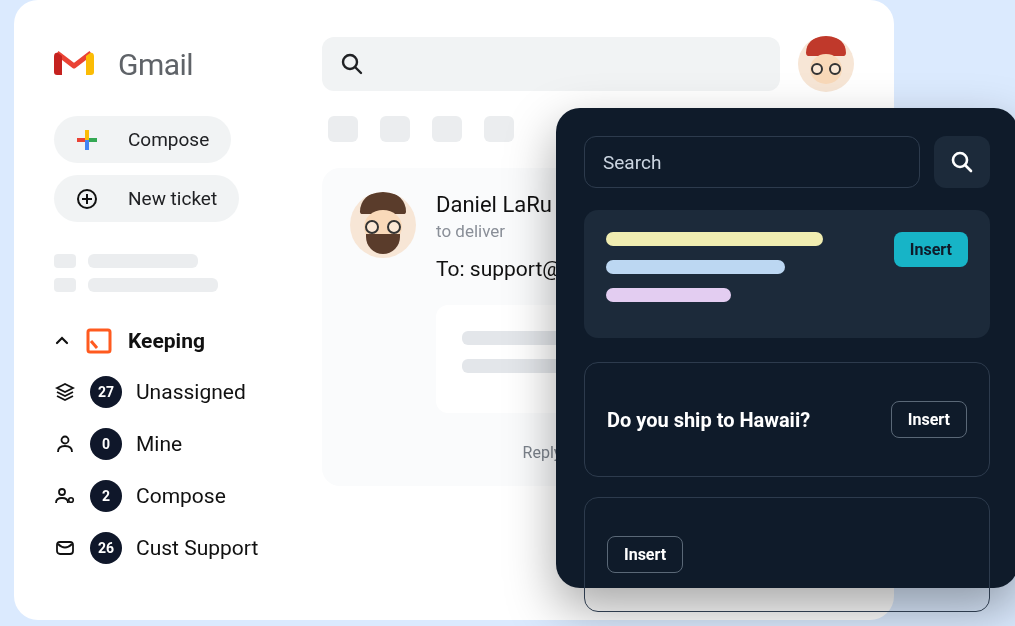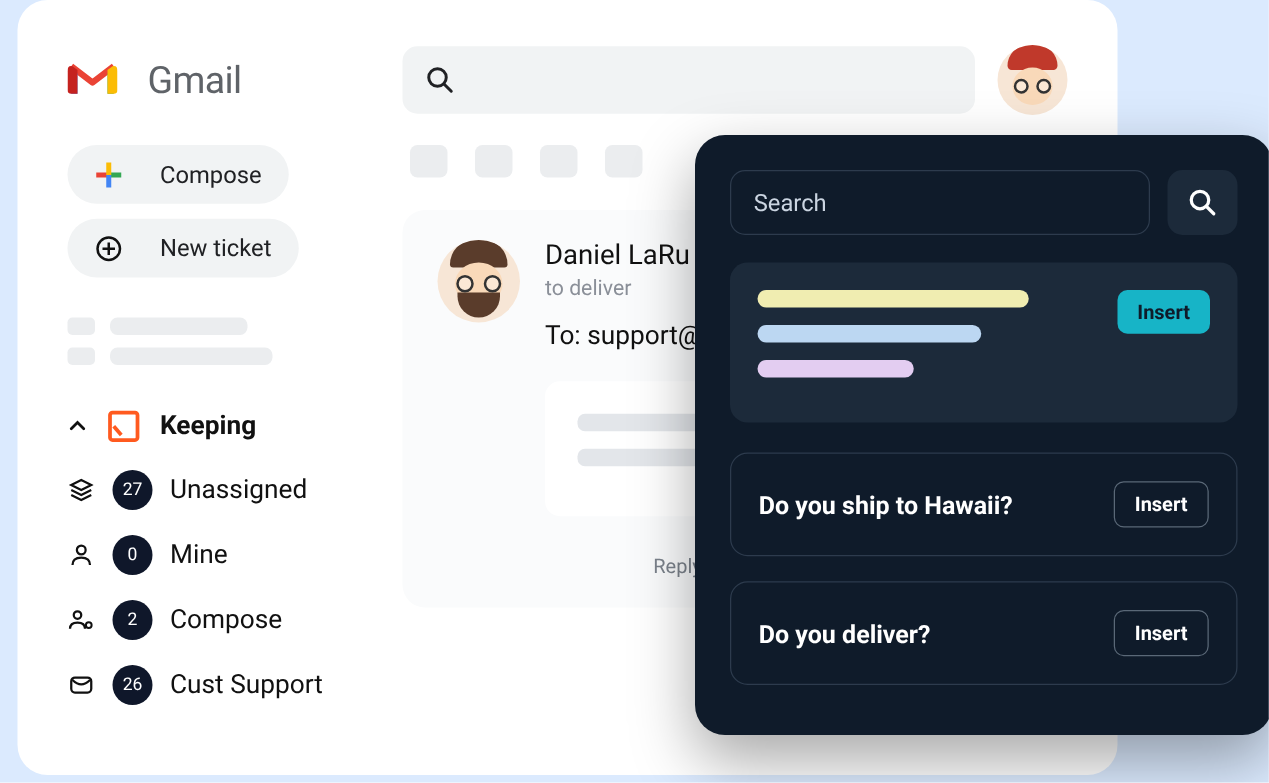--- a/index.html
+++ b/index.html
@@ -97,21 +97,21 @@
   .sk-line { height:14px; background:#ebedef; border-radius:6px;}
   
   .section-header {
     display:flex; align-items:center; gap:16px; font-size:21px; font-weight:700; color:#111; margin-bottom: 22px;
   }
   .side-item {
     display:flex; align-items:center; gap:14px; font-size:21px; color:#111; margin-bottom: 20px;
   }
   .side-item .count {
     width: 32px; height: 32px; border-radius:50%; background:#0f172a; color:#fff;
-    display:flex; align-items:center; justify-content:center; font-size:14px; font-weight:400;
+    display:flex; align-items:center; justify-content:center; font-size:14px; font-weight:700;
   }
   .side-item .label { font-weight:400; }
   .side-item .icon-slot { width:22px; display:flex; justify-content:center; }
 
   
   .main { flex:1; padding-right: 40px; }
   .tab-skeleton { display:flex; gap:22px; margin-bottom:26px; padding-left:6px;}
   .tab-skeleton div { width:30px; height:26px; background:#ebedef; border-radius:6px;}
   .card {
     background:#fafbfc; border-radius:18px; padding:24px 28px;
@@ -156,21 +156,21 @@
   .response-card .bars { flex:1; }
   .response-card .bar { height:14px; border-radius:7px; margin-bottom:14px;}
   .b1 { width:80%; background:#f0edb1;}
   .b2 { width:66%; background:#bcd7f2;}
   .b3 { width:46%; background:#e3cdf1; margin-bottom:0;}
   .insert-pill {
     background:#17b4c7; color:#0f1b2a; font-weight:700; font-size:16px;
     padding:8px 16px; border-radius:8px; cursor:pointer;
   }
   .canned-row {
-    border:1.5px solid #2d3b4d; border-radius:14px; padding:22px 22px;
+    border:1.5px solid #2d3b4d; border-radius:14px; padding:38px 22px;
     display:flex; align-items:center; justify-content:space-between; margin-bottom:20px;
   }
   .canned-row .q { font-size:20px; font-weight:700; color:#fff;}
   .insert-outline {
     border:1.5px solid #5a6877; color:#fff; font-weight:700; font-size:16px;
     padding:8px 16px; border-radius:8px; cursor:pointer;
   }
 </style>
 </head>
 <body>
@@ -344,16 +344,15 @@
     </div>
     <div class="insert-pill">Insert</div>
   </div>
 
   <div class="canned-row">
     <div class="q">Do you ship to Hawaii?</div>
     <div class="insert-outline">Insert</div>
   </div>
 
   <div class="canned-row">
-    <div class="q">Do you deliver?</div>
     <div class="insert-outline">Insert</div>
   </div>
 </div>
 
 </body></html>

